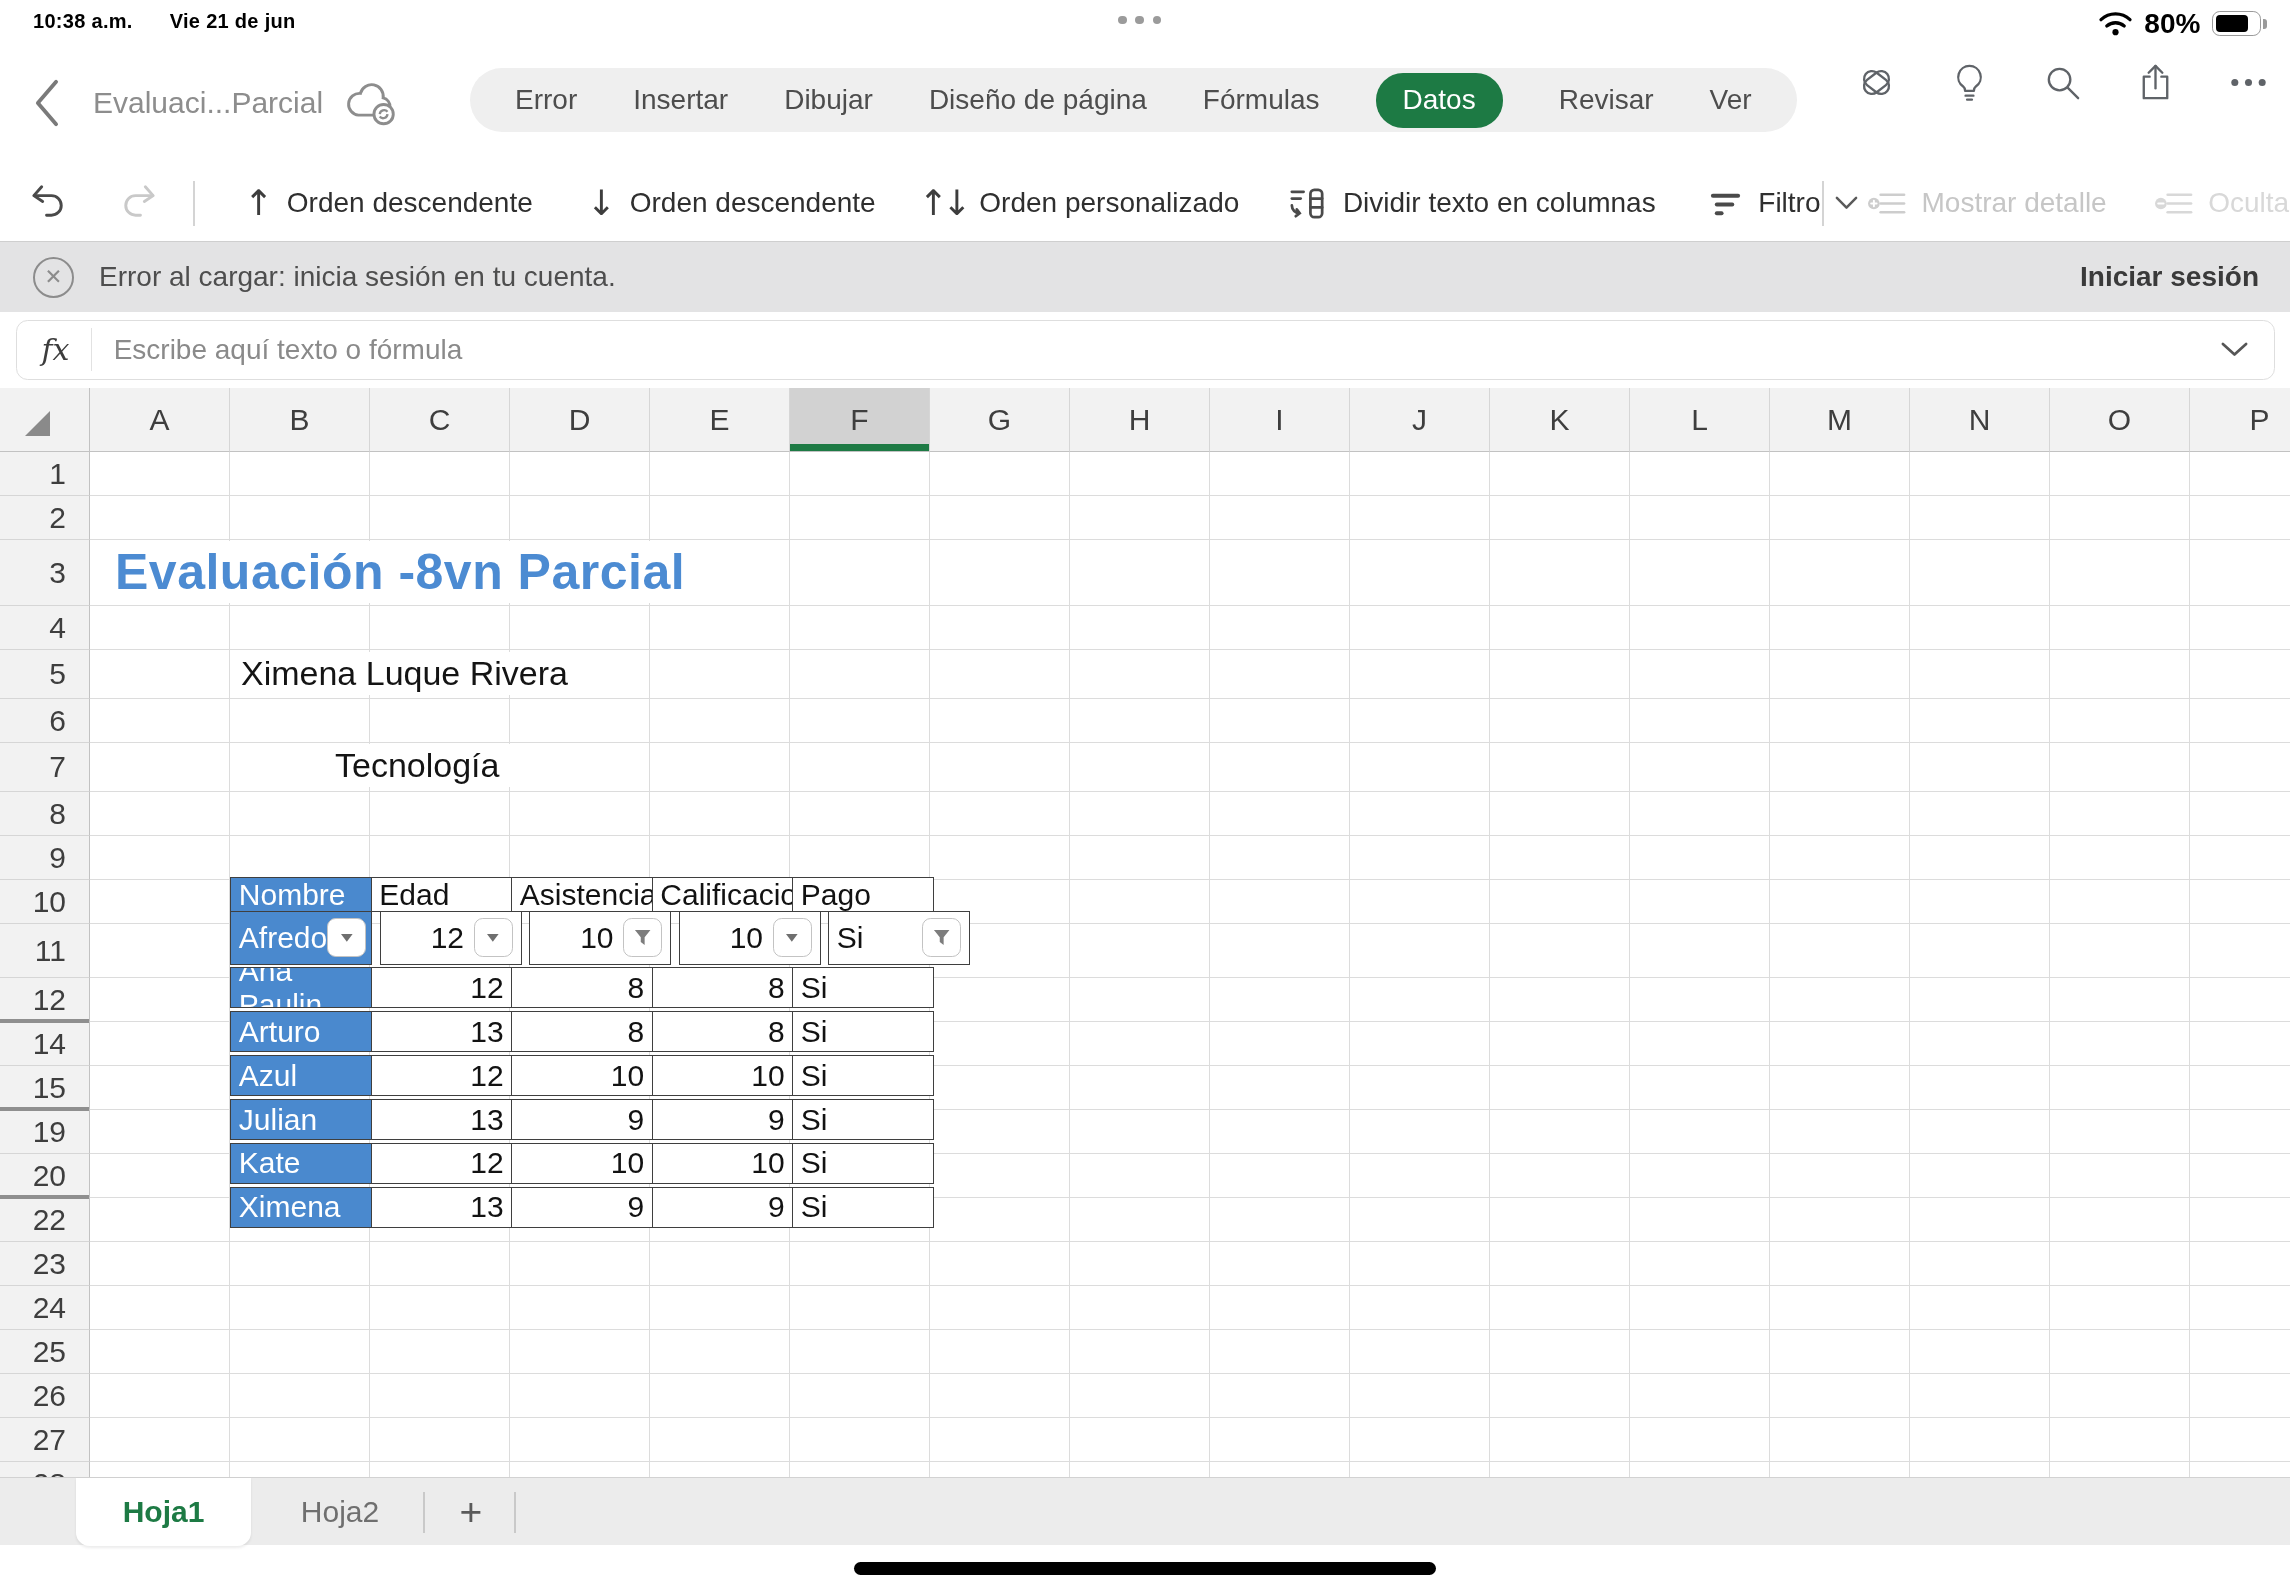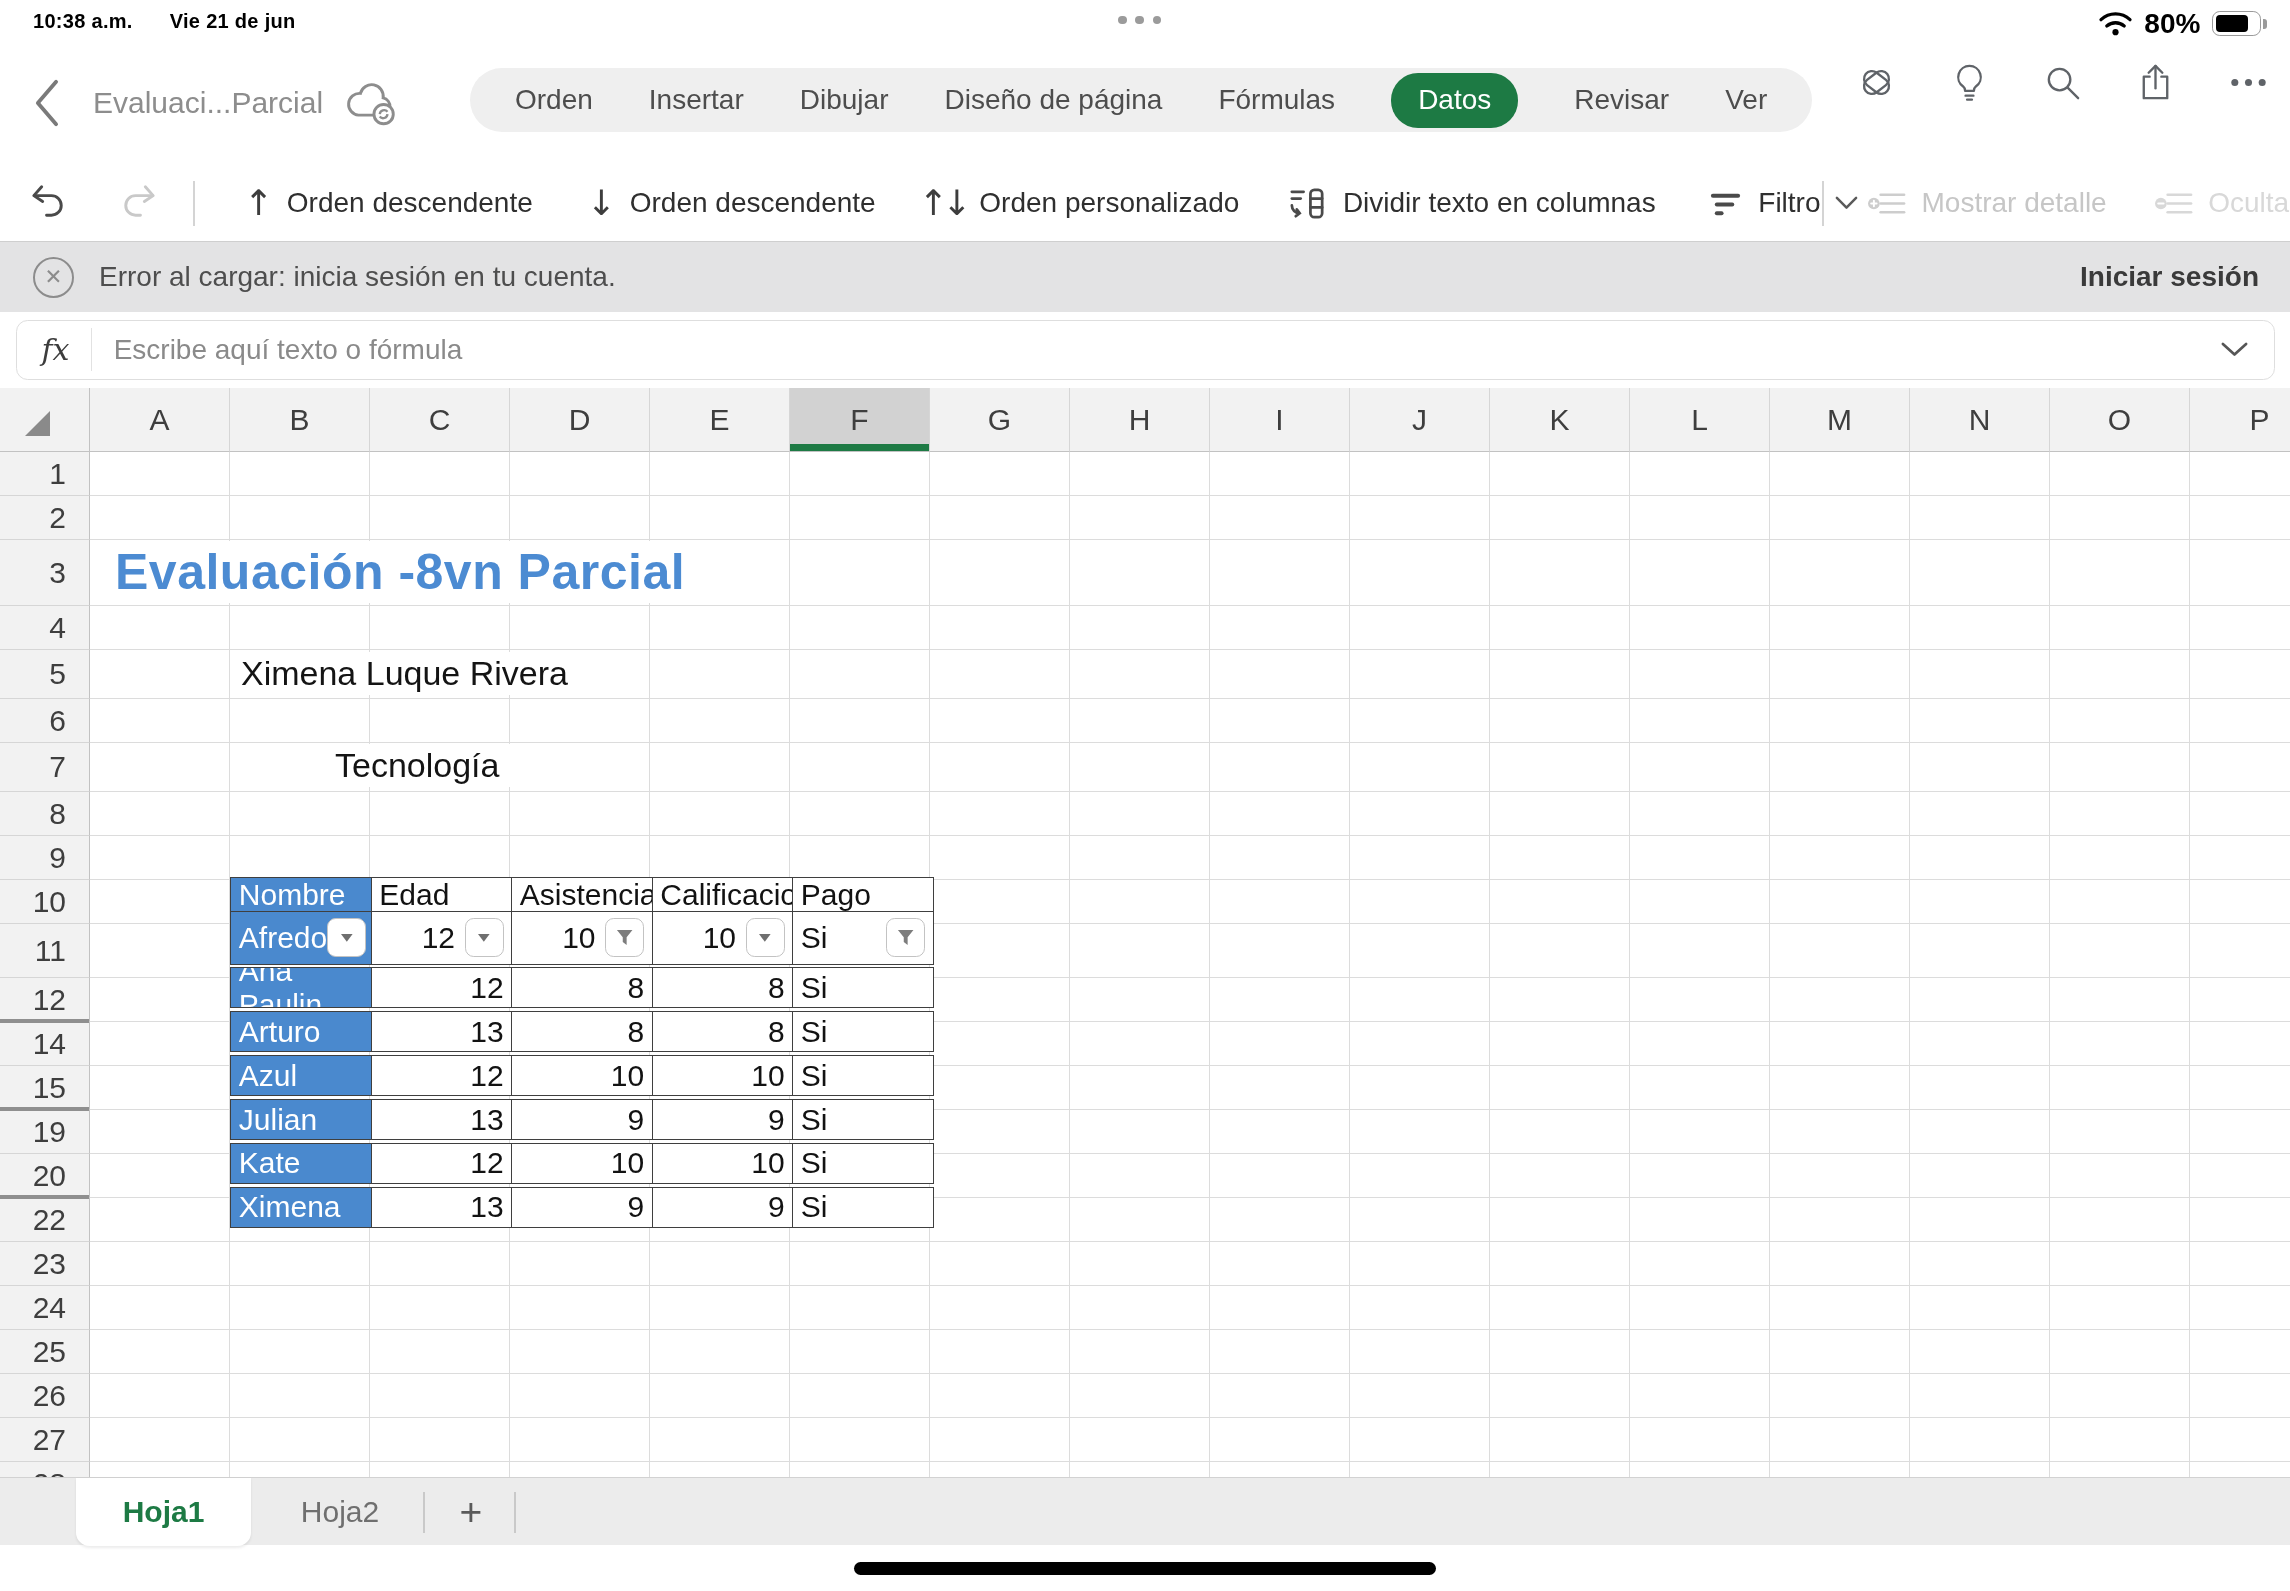--- a/index.html
+++ b/index.html
@@ -85,21 +85,21 @@
   #ov-subject { left:335px; top:356px; height:43px; font-size:34px; color:#141414; padding-right:25px; }
 
   
   #dtable { position:absolute; left:230px; top:489px; width:708px; }
   .t-row { display:flex; }
   .t-cell { width:142px; flex:0 0 142px; border:1.5px solid #3f3f3f; margin-left:-1.5px;
     background:#fff; display:flex; align-items:center; font-size:30px; color:#121212;
     padding:0 7.8px; overflow:hidden; }
   .t-row .t-cell:first-child { margin-left:0; }
   .t-hrow .t-cell { height:35px; }
-  .t-frow { margin-top:-1.5px; }
+  .t-frow { margin-top:-1.5px;gap:9px; }
   .t-frow .t-cell { height:54px; }
   .t-drow { margin-top:2.9px; }
   .t-drow .t-cell { height:41px; }
   .t-cell.blue { background:#4a89ce; color:#fff; }
   .t-cell.num { justify-content:flex-end; }
   .fbtn { width:39px; height:39px; background:#fff; border:1.5px solid #c3c3c3; border-radius:8.7px;
     display:flex; align-items:center; justify-content:center; flex:0 0 39px; margin-left:auto; }
   .t-cell.num .fbtn { margin-left:9.7px; }
 
   
@@ -144,21 +144,21 @@
   <svg class="abs" style="left:33px; top:31px;" width="27" height="50" viewBox="0 0 28 52">
     <polyline points="24,4 5,26 24,48" fill="none" stroke="#7a7a7a" stroke-width="4" stroke-linecap="round" stroke-linejoin="round"></polyline>
   </svg>
   <div class="doc-title abs">Evaluaci...Parcial</div>
   <svg class="abs" style="left:345px; top:33px;" width="56" height="49" viewBox="0 0 58 50">
     <path d="M14 36 h24 a9 9 0 0 0 1.5-17.8 A12 12 0 0 0 16 13.5 A8.5 8.5 0 0 0 14 36 z" fill="none" stroke="#8d8d8d" stroke-width="3"></path>
     <circle cx="40" cy="35" r="10" fill="#fff" stroke="#8d8d8d" stroke-width="3"></circle>
     <path d="M36 35 a4.5 4.5 0 0 1 8-2.5 M44 35 a4.5 4.5 0 0 1-8 2.5" fill="none" stroke="#8d8d8d" stroke-width="2.4"></path>
   </svg>
   <div class="tabstrip abs">
-    <span class="tab">Orden</span>
+    <span class="tab">Error</span>
     <span class="tab">Insertar</span>
     <span class="tab">Dibujar</span>
     <span class="tab">Diseño de página</span>
     <span class="tab">Fórmulas</span>
     <span class="tab active">Datos</span>
     <span class="tab">Revisar</span>
     <span class="tab">Ver</span>
   </div>
   <div class="tb-icons abs">
     <span class="icn">

